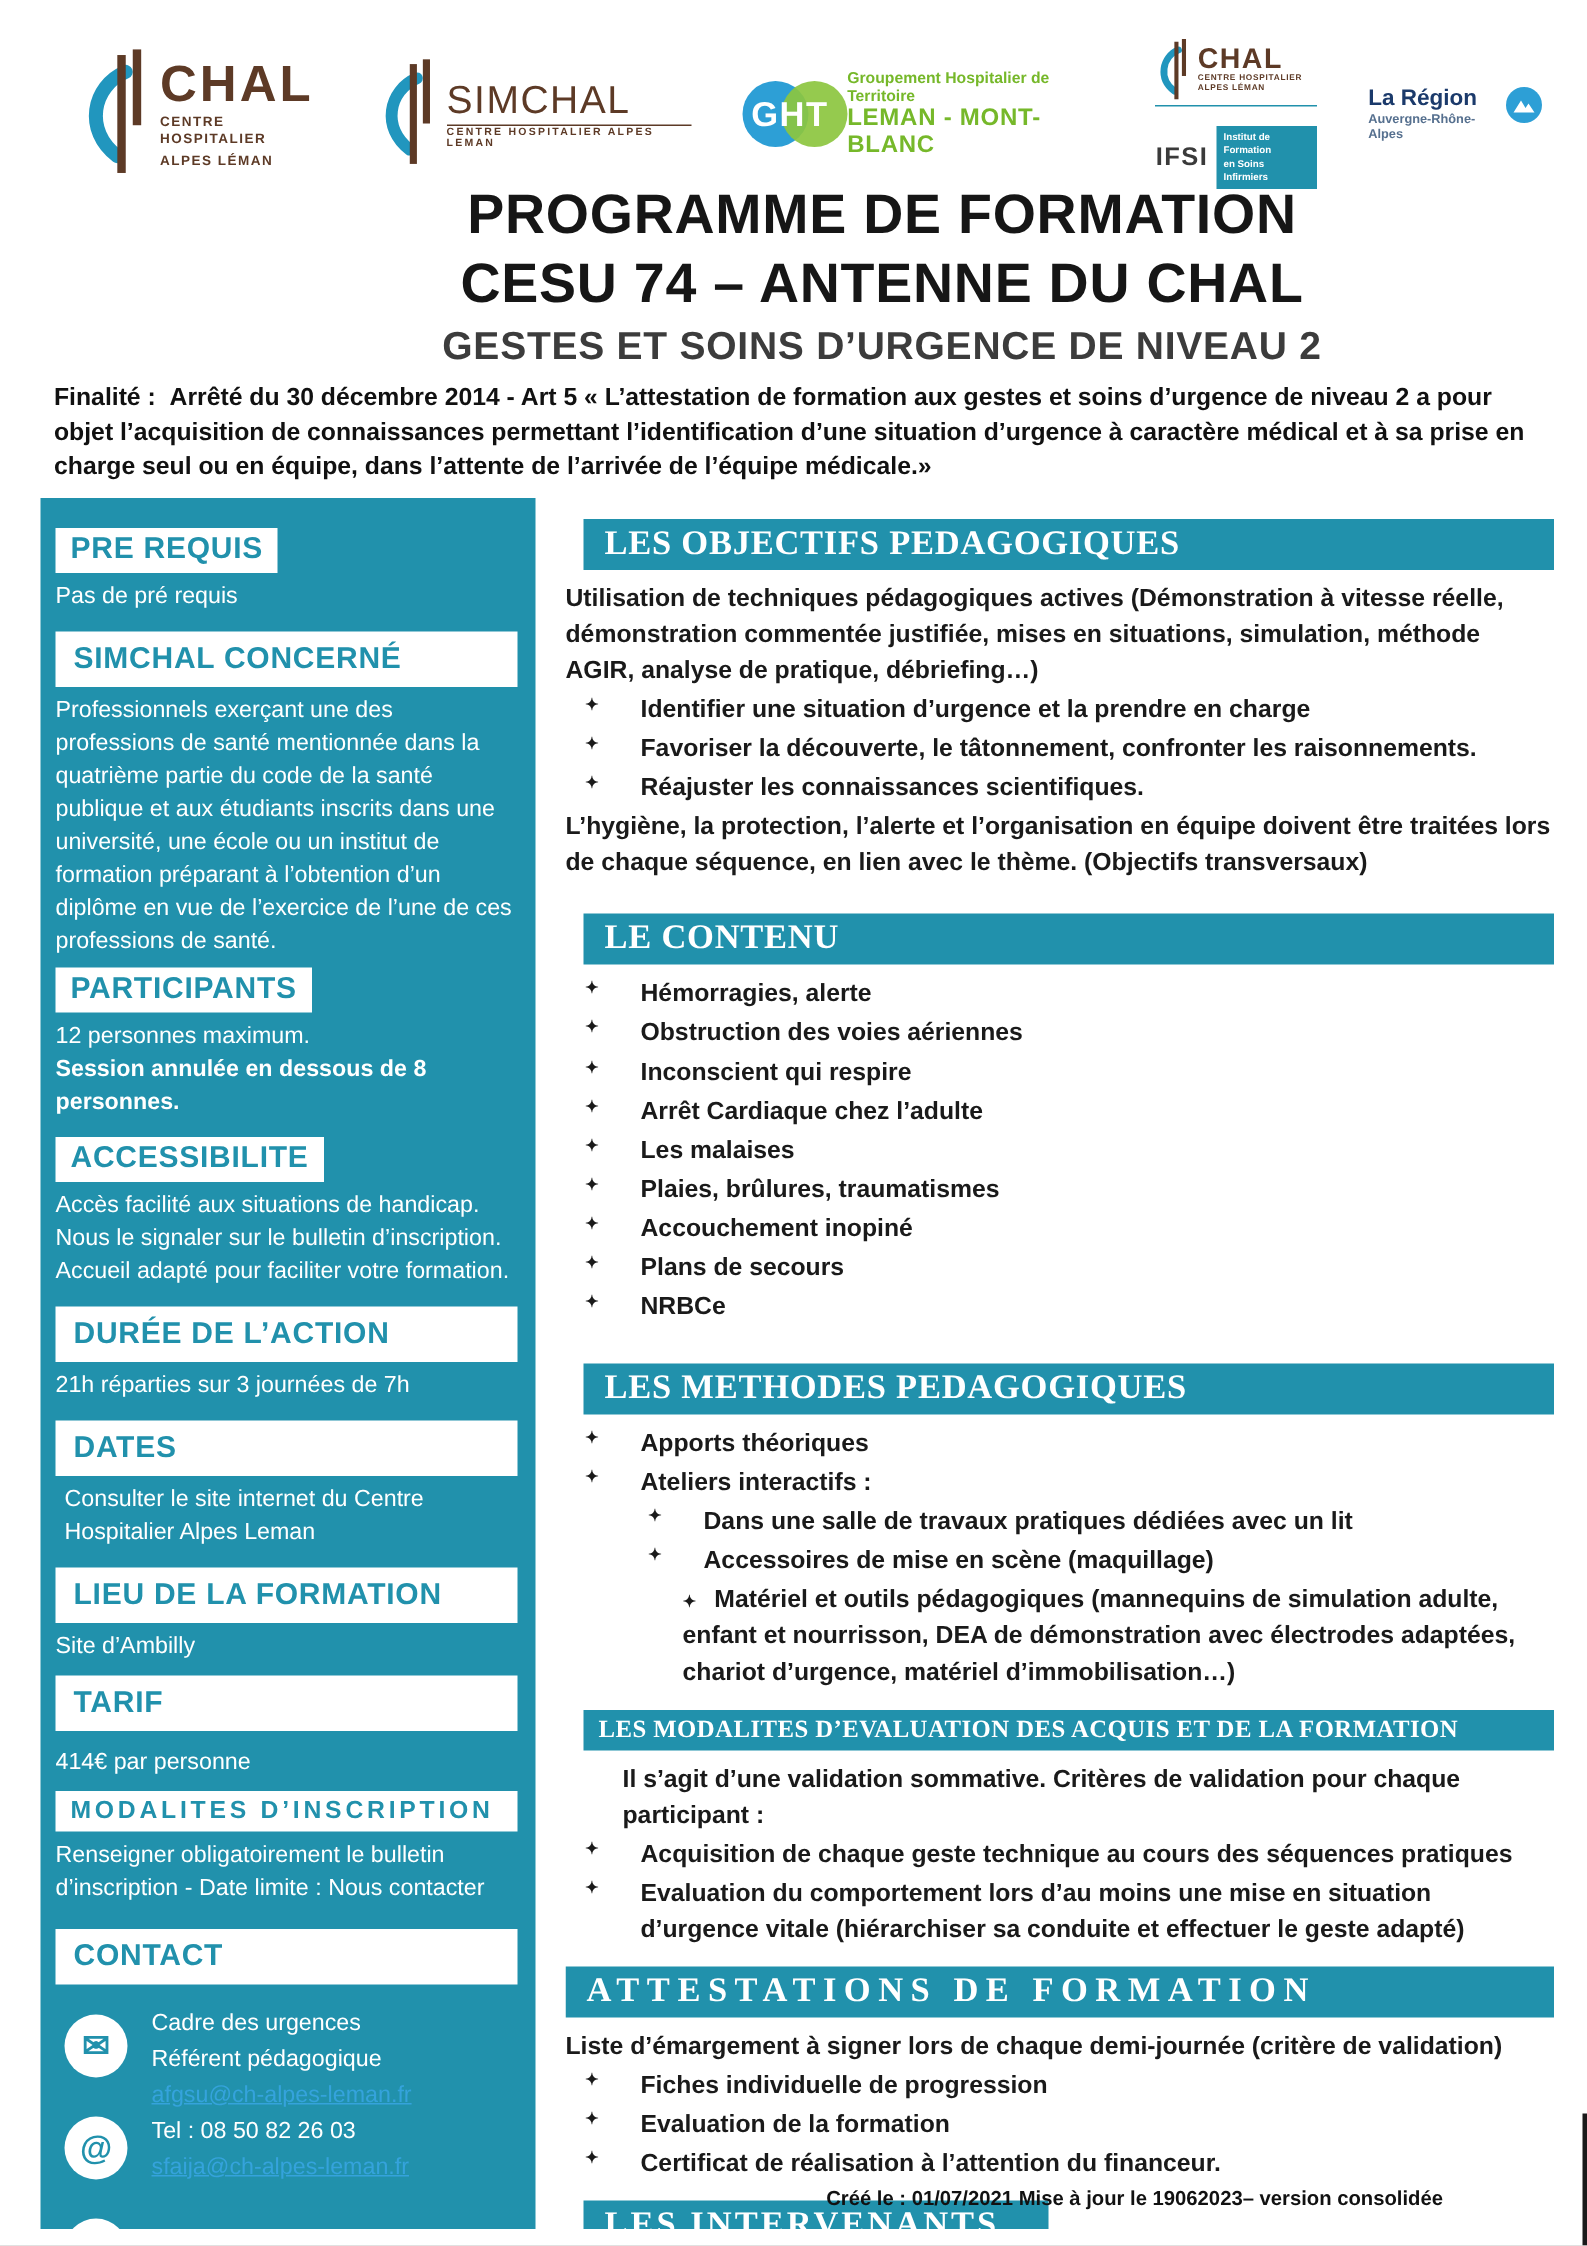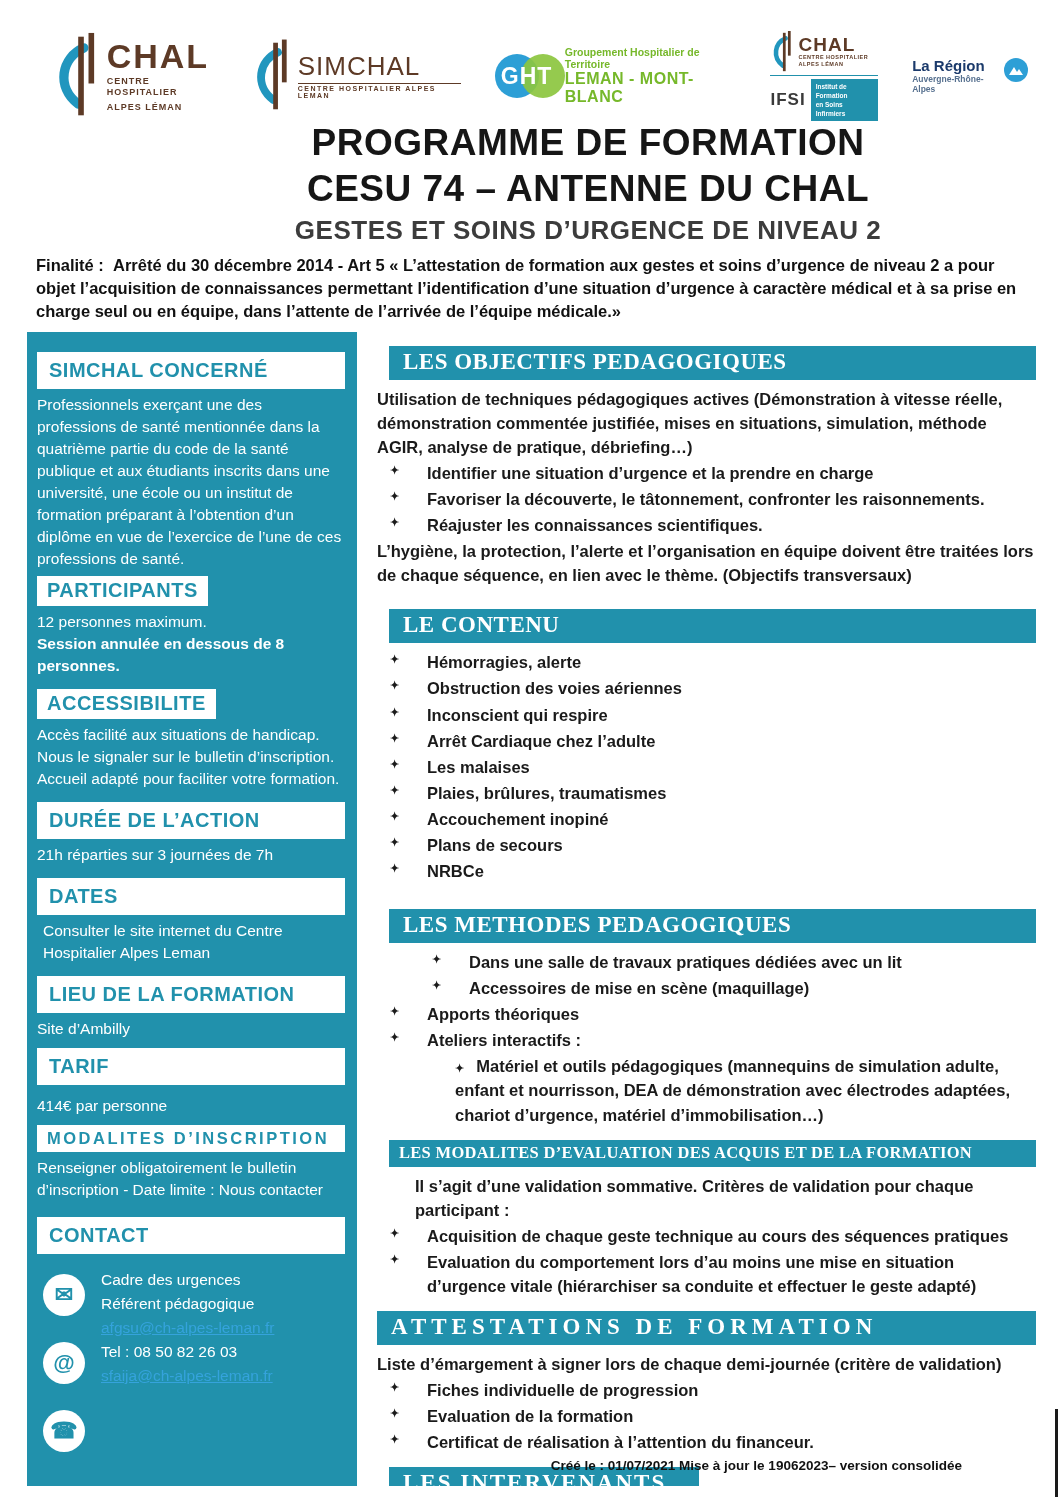--- a/index.html
+++ b/index.html
@@ -16,21 +16,21 @@
   .ght-mark { position:relative; width:64px; height:46px; flex:none; }
   .ght-c1 { position:absolute; left:0; top:1px; width:44px; height:44px; border-radius:50%; background:#2d9fd6; }
   .ght-c2 { position:absolute; left:26px; top:1px; width:44px; height:44px; border-radius:50%; background:#8cc63f; opacity:.92; }
   .ght-txt { position:absolute; left:6px; top:10px; color:#fff; font-weight:700; font-size:23px; letter-spacing:1px; }
   .ght-l1 { font-size:10.5px; font-weight:700; color:#76b82a; }
   .ght-l2 { font-size:16px; font-weight:700; color:#76b82a; letter-spacing:.5px; }
   .ifsi { display:flex; flex-direction:column; align-items:flex-start; gap:2px; }
   .ifsi-top { display:flex; align-items:center; gap:4px; }
   .ifsi-chal-name { font-size:19px; font-weight:700; color:#5d3a26; letter-spacing:1px; line-height:1; }
   .ifsi-chal-sub { font-size:5.5px; font-weight:700; color:#5d3a26; letter-spacing:.5px; line-height:1.3; }
-  .ifsi-bottom { display:flex; align-items:stretch; gap:5px; border-top:1.5px solid #2191ac; padding-top:3px; }
+  .ifsi-bottom { display:flex; align-items:stretch; gap:5px; border-top:1.5px solid #2191ac; padding-top:13px; }
   .ifsi-acr { font-size:17px; font-weight:700; color:#3a3a3a; letter-spacing:1px; align-self:center; }
   .ifsi-box { background:#2191ac; color:#fff; font-size:6.5px; font-weight:700; padding:3px 5px; line-height:1.4; }
   .region { display:flex; align-items:flex-start; gap:5px; }
   .region-l1 { font-size:15px; font-weight:700; color:#1b3a6b; line-height:1.1; }
   .region-l2 { font-size:8.5px; font-weight:700; color:#56708f; }
   .region-ic { width:24px; height:24px; border-radius:50%; background:#2d9fd6; flex:none; display:flex; align-items:center; justify-content:center; }
 
   
   .title-block { text-align:center; padding-left:118px; margin-top:2px; }
   .t1 { font-size:37px; font-weight:700; color:#161616; letter-spacing:.5px; line-height:1.25; }
@@ -156,20 +156,24 @@
     <div class="t1">CESU 74 – ANTENNE DU CHAL</div>
     <div class="t2">GESTES ET SOINS D’URGENCE DE NIVEAU 2</div>
   </div>
 
   <p class="finalite"><span>Finalité :</span>&nbsp;&nbsp;<span>Arrêté du 30 décembre 2014 - Art 5  « L’attestation de formation aux gestes et soins d’urgence de niveau 2 a pour objet l’acquisition de connaissances permettant l’identification d’une situation d’urgence à caractère médical et à sa prise en charge seul ou en équipe, dans l’attente de l’arrivée de l’équipe médicale.»</span></p>
 
   <div class="columns">
 
     <aside class="sidebar">
 
+      <div>
+        <div class="sb-head">PRE REQUIS</div>
+        <p class="sb-body">Pas de pré requis</p>
+      </div>
 
       <div>
         <div class="sb-head wide">SIMCHAL CONCERNÉ</div>
         <p class="sb-body">Professionnels exerçant une des professions de santé mentionnée dans la quatrième partie du code de la santé publique et aux étudiants inscrits dans une université, une école ou un institut de formation préparant à l’obtention d’un diplôme en vue de l’exercice de l’une de ces professions de santé.</p>
       </div>
 
       <div>
         <div class="sb-head" style="margin-top:6px;">PARTICIPANTS</div>
         <p class="sb-body">12 personnes  maximum.</p>
         <p class="sb-body sb-bold">Session annulée en dessous de 8 personnes.</p>
@@ -248,28 +252,28 @@
           <li>Les malaises</li>
           <li>Plaies, brûlures, traumatismes</li>
           <li>Accouchement inopiné</li>
           <li>Plans de secours</li>
           <li>NRBCe</li>
         </ul>
       </section>
 
       <section class="m-sec" style="margin-top:26px;">
         <h3 class="m-head">LES METHODES PEDAGOGIQUES</h3>
+        <ul class="blt">
+          <li>Apports théoriques</li>
+          <li>Ateliers interactifs :</li>
+        </ul>
         <ul class="blt lvl2">
           <li>Dans une salle de travaux pratiques dédiées avec un lit</li>
           <li>Accessoires de mise en scène (maquillage)</li>
         </ul>
-        <ul class="blt">
-          <li>Apports théoriques</li>
-          <li>Ateliers interactifs :</li>
-        </ul>
         <ul class="blt lvl3">
           <li>Matériel et outils pédagogiques (mannequins de simulation adulte, enfant et nourrisson, DEA de démonstration avec électrodes adaptées, chariot d’urgence, matériel d’immobilisation…)</li>
         </ul>
       </section>
 
       <section class="m-sec">
         <h3 class="m-head small">LES MODALITES D’EVALUATION DES ACQUIS ET DE LA FORMATION</h3>
         <p class="m-body indent">Il s’agit d’une validation sommative. Critères de validation pour chaque participant :</p>
         <ul class="blt">
           <li>Acquisition de chaque geste technique au cours des séquences pratiques</li>

